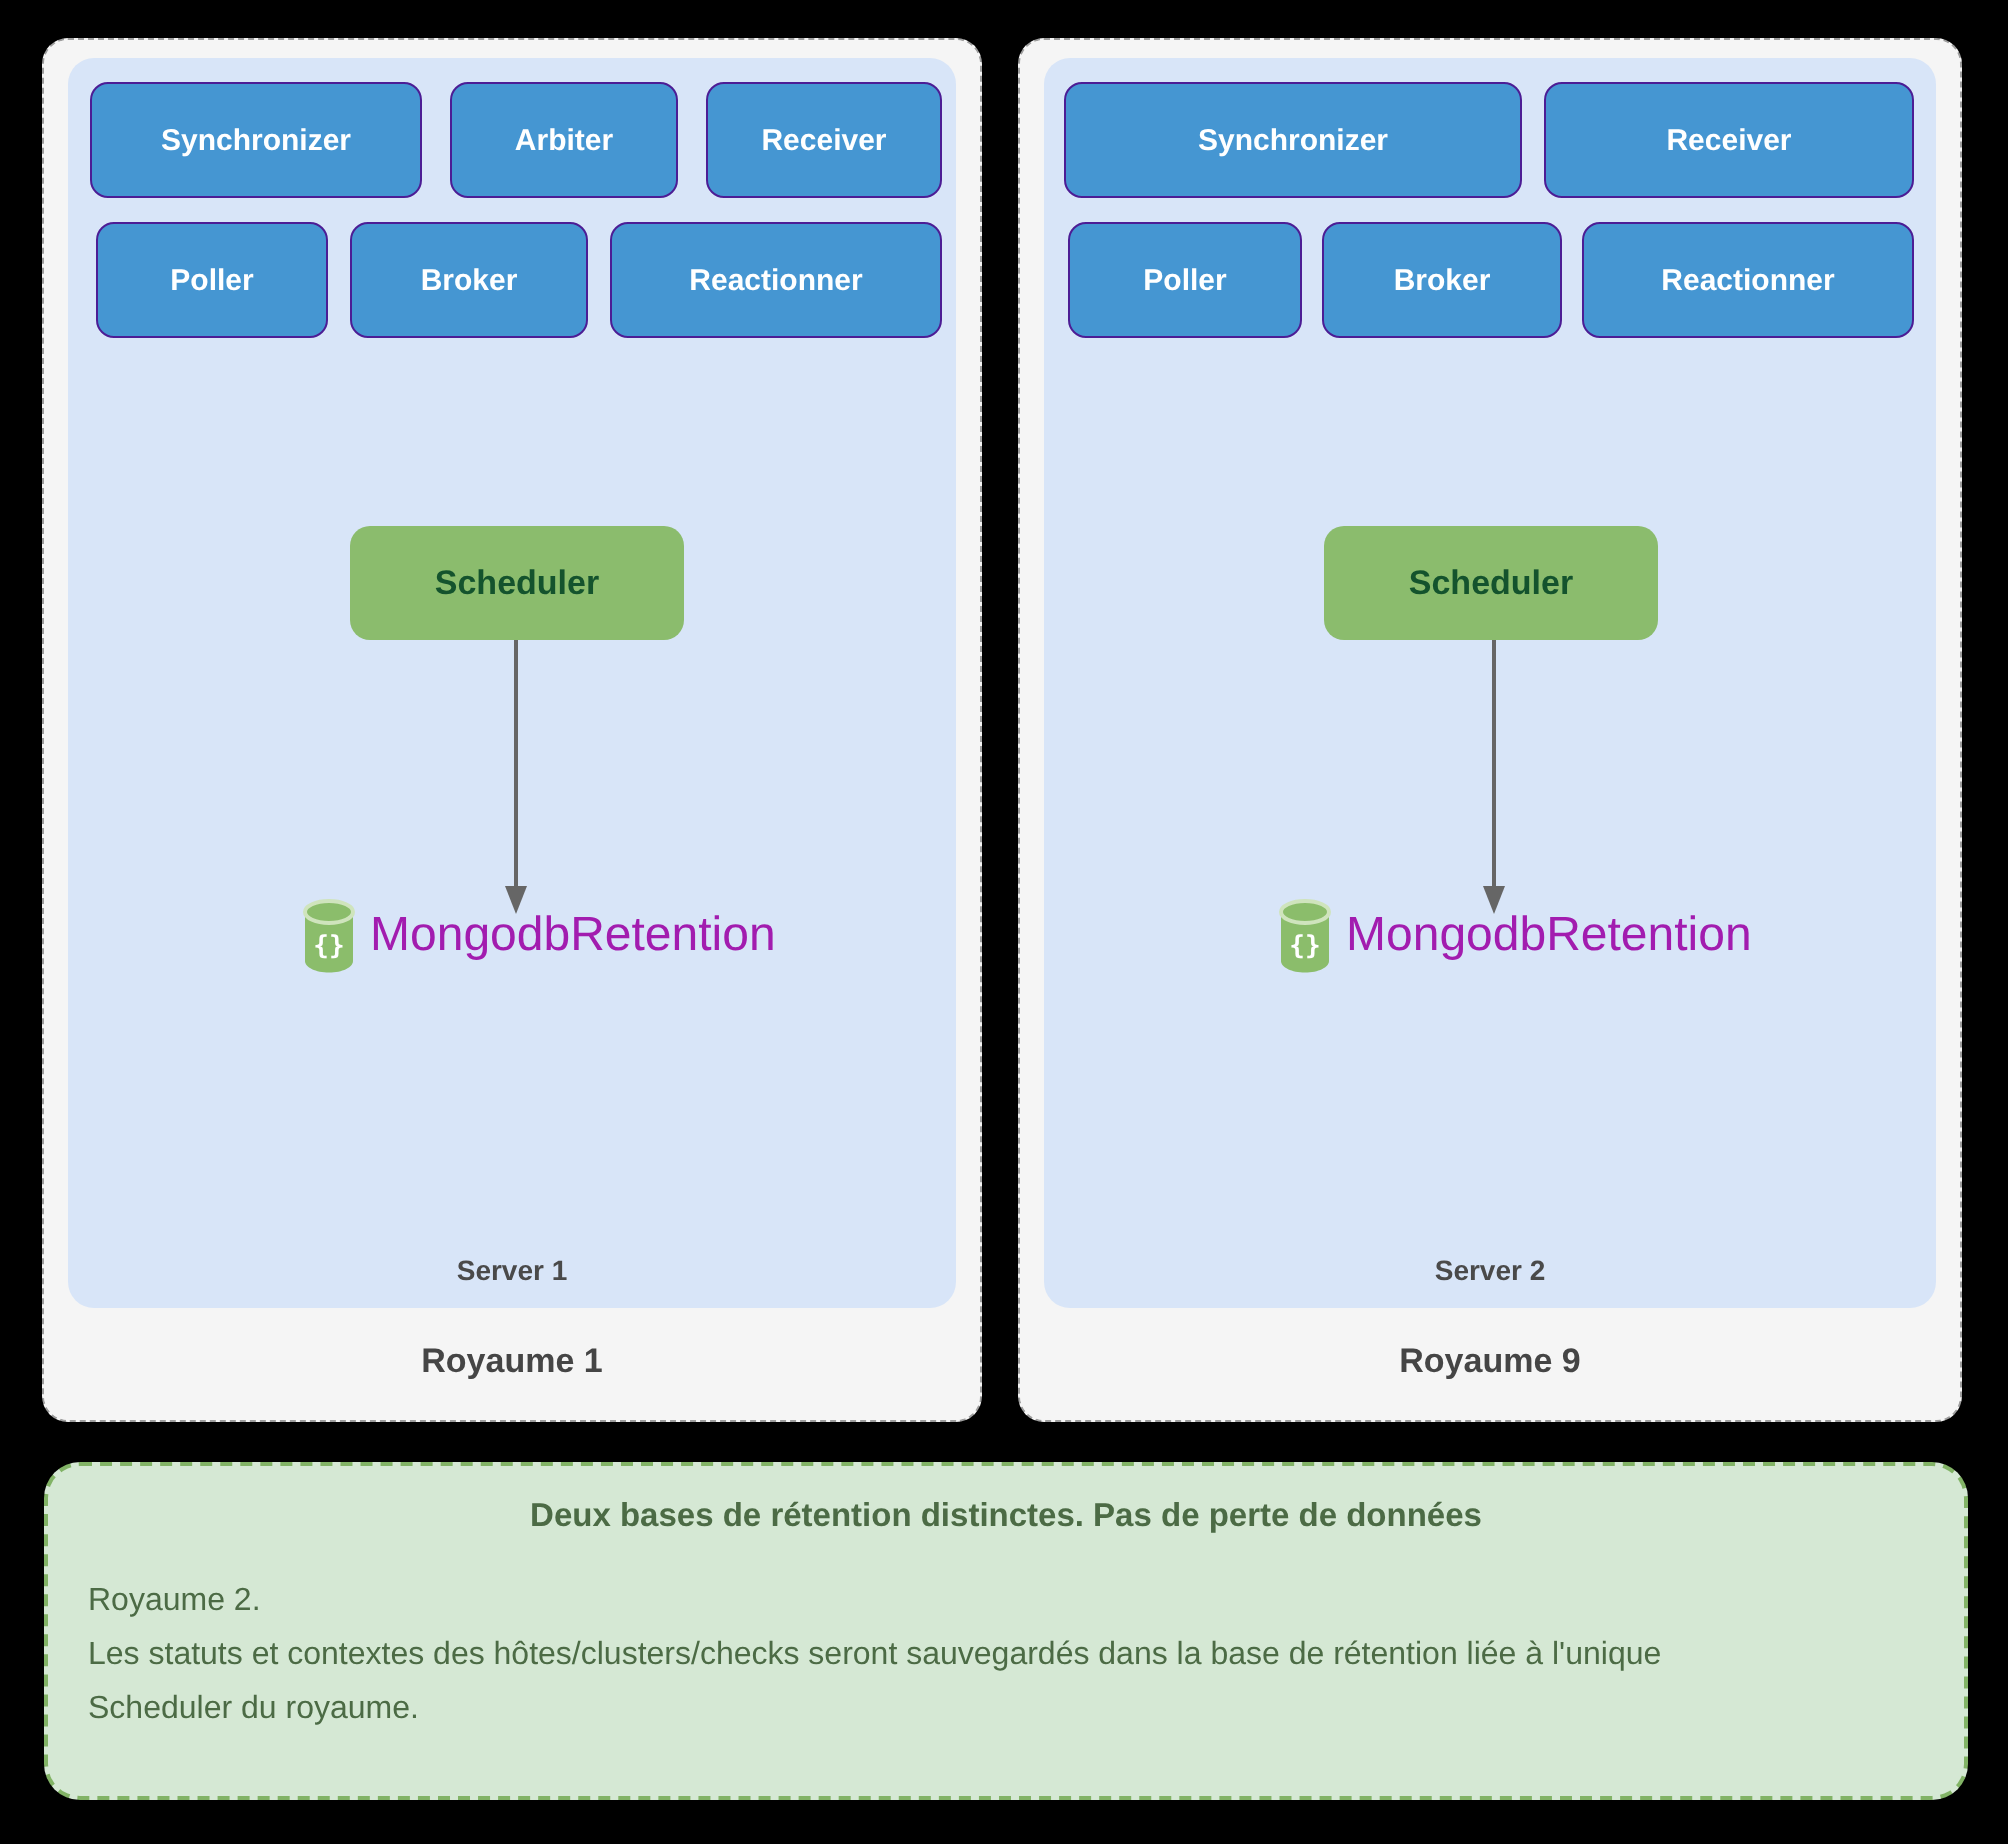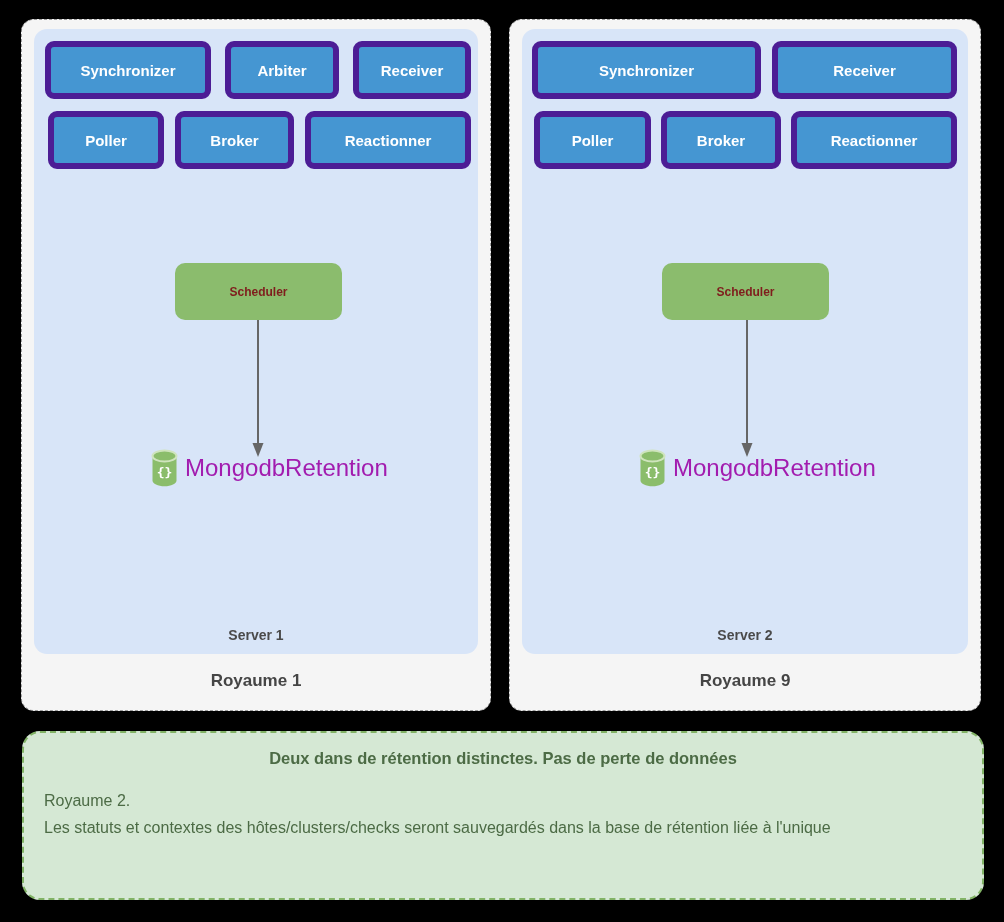--- a/index.html
+++ b/index.html
@@ -20,31 +20,31 @@
   .royaume-right { left:509px; width:472px; }
   .server-panel {
     position:absolute; left:12px; top:9px; right:12px; height:625px;
     background:#d8e5f8;
     border-radius:13px;
   }
   .chip-row { position:absolute; display:flex; }
   .chip {
     height:58px;
     background:#4596d2;
-    border:6px solid #4c1d95;
+    border:1px solid #4c1d95;
     border-radius:9px;
     color:#fff; font-size:15px; font-weight:bold;
     display:flex; align-items:center; justify-content:center;
     white-space:nowrap;
   }
   .scheduler {
     position:absolute; top:234px; width:167px; height:57px;
     background:#8bbc6d;
     border-radius:10px;
-    color:#7f1d1d; font-size:12px; font-weight:bold;
+    color:#14532d; font-size:17px; font-weight:bold;
     display:flex; align-items:center; justify-content:center;
   }
   .arrow { position:absolute; top:291px; }
   .mongo {
     position:absolute; top:420px; left:117px;
     display:flex; align-items:center; gap:7px;
   }
   .mongo-label { color:#a21caf; font-weight:normal; font-size:24px; white-space:nowrap; }
   .server-label {
     position:absolute; bottom:11px; left:0; width:100%;
@@ -139,18 +139,19 @@
       </svg>
       <span class="mongo-label">MongodbRetention</span>
     </div>
 
     <div class="server-label">Server 2</div>
   </div>
   <div class="royaume-title">Royaume 9</div>
 </div>
 
 <div class="note">
-  <div class="note-title">Deux dans de rétention distinctes. Pas de perte de données</div>
+  <div class="note-title">Deux bases de rétention distinctes. Pas de perte de données</div>
   <div class="note-body">
     <div>Royaume 2.</div>
     <div>Les statuts et contextes des hôtes/clusters/checks seront sauvegardés dans la base de rétention liée à l'unique</div>
+    <div>Scheduler du royaume.</div>
   </div>
 </div>
 
 </body></html>

